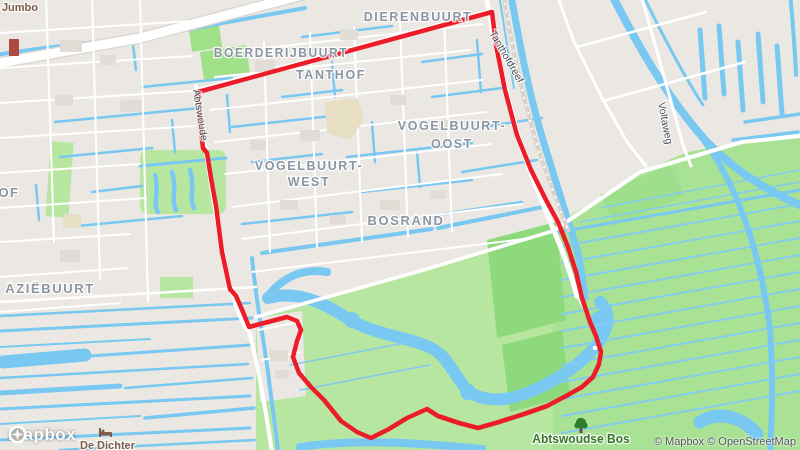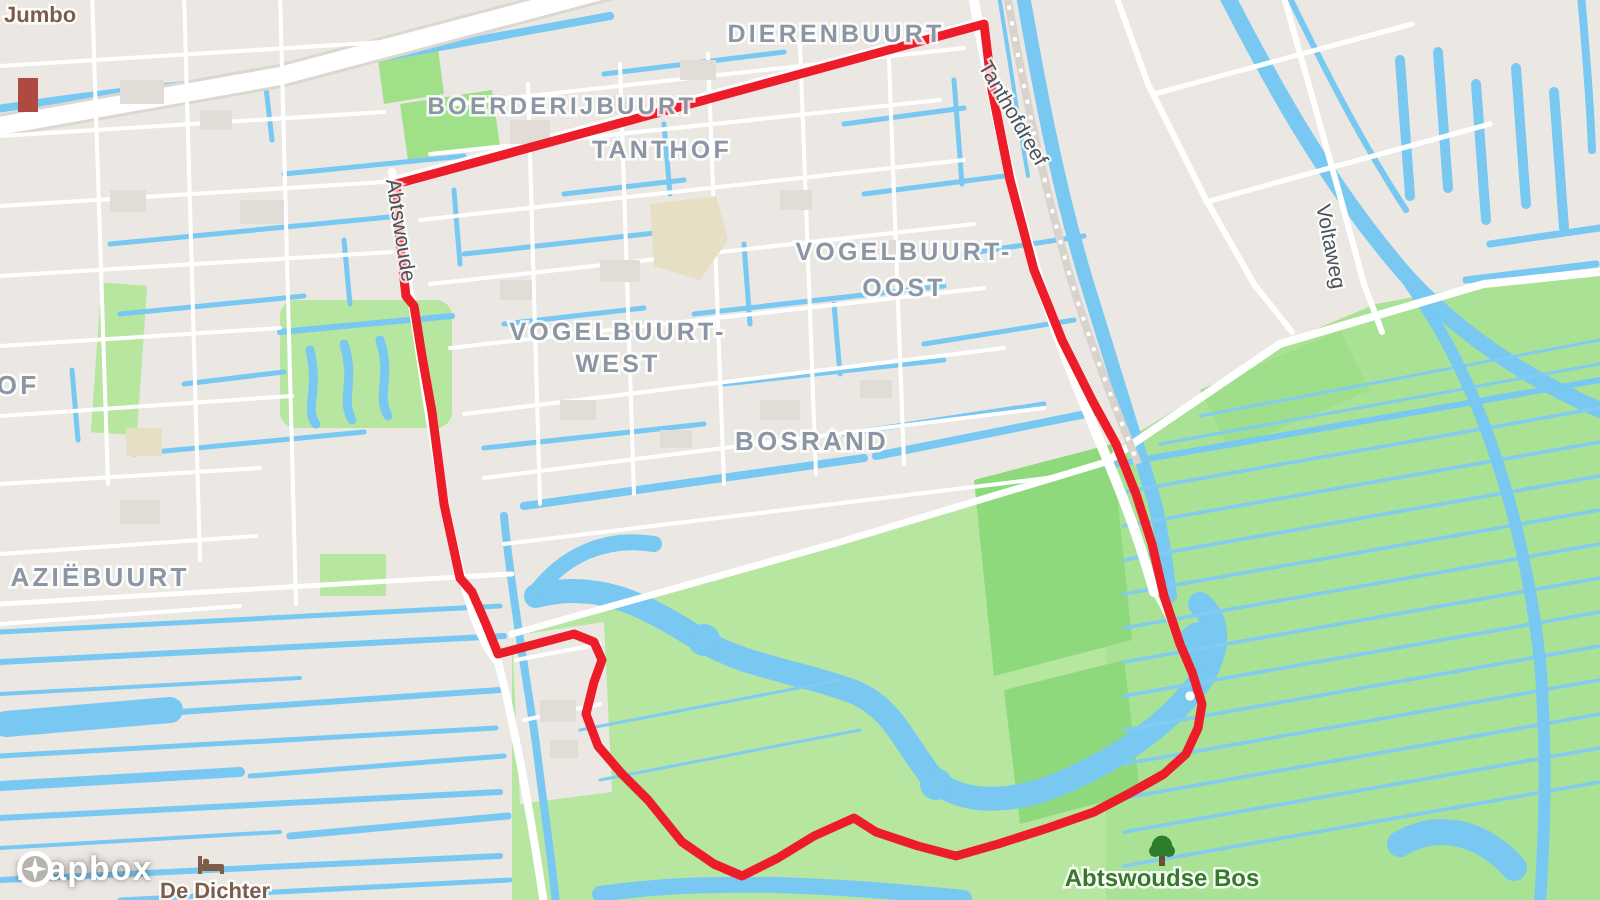--- a/index.html
+++ b/index.html
@@ -268,13 +268,14 @@
 </svg>
 
   <div id="logo">
     <svg width="19" height="19" viewBox="0 0 19 19">
       <circle cx="9.5" cy="9.5" r="9" fill="#FFFFFF"></circle>
       <circle cx="9.5" cy="9.5" r="6.5" fill="#B5B3AE"></circle>
       <path d="M9.5,3.5 L10.8,8.2 L15.5,9.5 L10.8,10.8 L9.5,15.5 L8.2,10.8 L3.5,9.5 L8.2,8.2 Z" fill="#FFFFFF"></path>
     </svg>
     <span class="word">mapbox</span>
   </div>
+  <div id="attrib">© Mapbox © OpenStreetMap</div>
 </div>
 
 </body></html>

